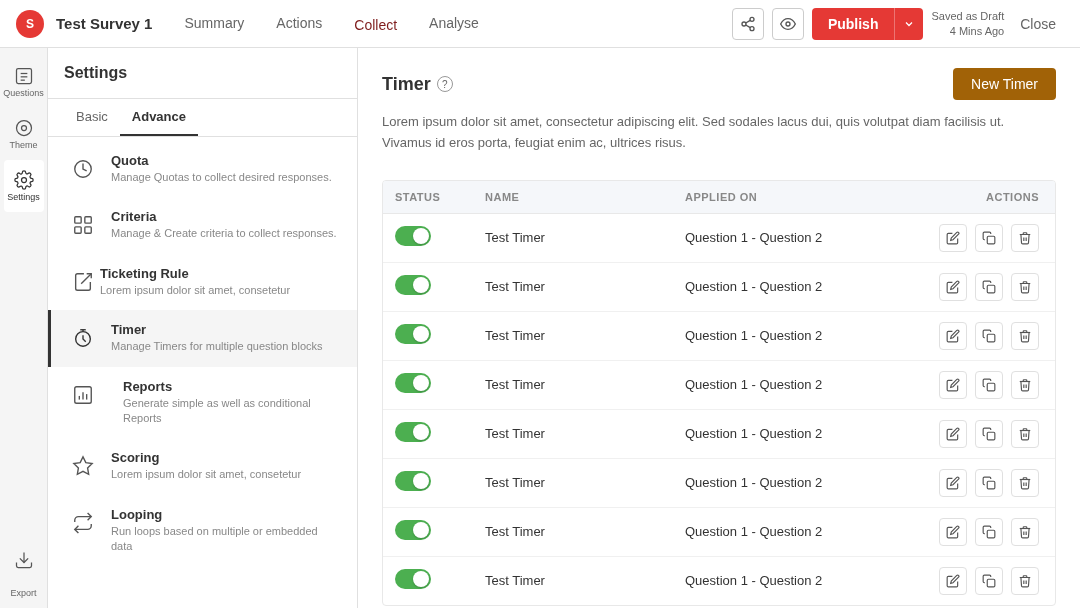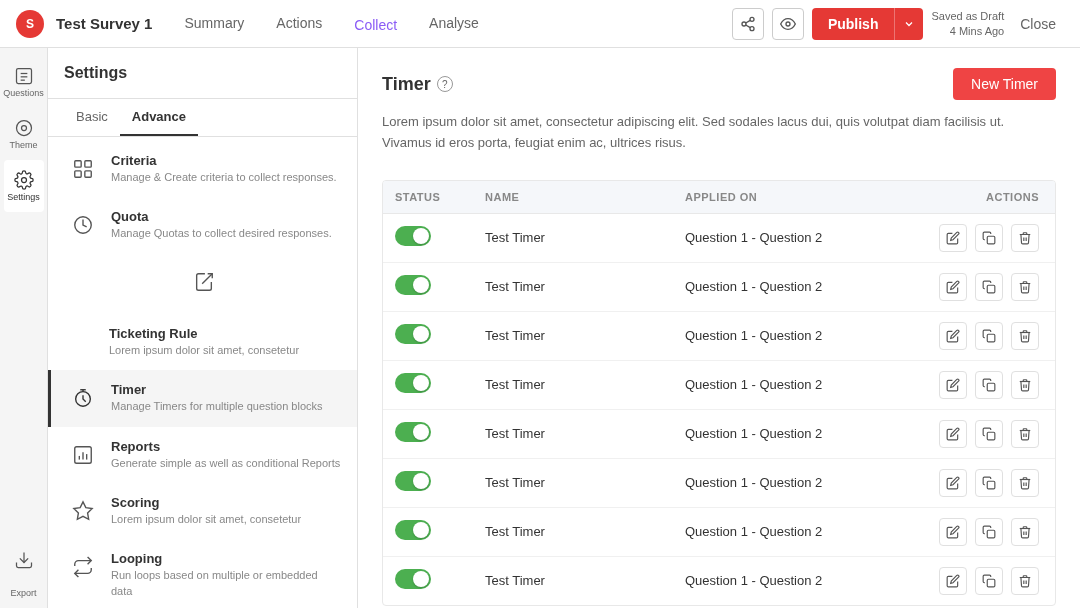--- a/index.html
+++ b/index.html
@@ -7,21 +7,21 @@
   </style>
 </head>
 <body>
 
 <div style="display:flex;align-items:center;height:48px;border-bottom:1px solid #e0e0e0;padding:0 16px;gap:0;">
   <div style="width:28px;height:28px;border-radius:50%;background:#e53935;display:flex;align-items:center;justify-content:center;color:white;font-weight:bold;font-size:12px;margin-right:12px;">S</div>
   <span style="font-weight:600;font-size:15px;margin-right:16px;color:#333;">Test Survey 1</span>
   <div style="display:flex;height:48px;justify-content:flex-end;">
     <div style="padding:0 16px;height:48px;display:flex;align-items:center;font-size:14px;color:#666;cursor:pointer;border-bottom:2px solid transparent;">Summary</div>
     <div style="padding:0 16px;height:48px;display:flex;align-items:center;font-size:14px;color:#666;cursor:pointer;border-bottom:2px solid transparent;">Actions</div>
-    <div style="padding:0 16px;height:52px;display:flex;align-items:center;font-size:14px;color:#8b5cf6;cursor:pointer;border-bottom:2px solid transparent;">Collect</div>
+    <div style="padding:0 16px;height:52px;display:flex;align-items:center;font-size:14px;color:#7f1d1d;cursor:pointer;border-bottom:2px solid transparent;">Collect</div>
     <div style="padding:0 16px;height:48px;display:flex;align-items:center;font-size:14px;color:#666;cursor:pointer;border-bottom:2px solid transparent;">Analyse</div>
   </div>
   <div style="margin-left:auto;display:flex;align-items:center;gap:8px;">
     <div style="width:32px;height:32px;border:1px solid #ccc;border-radius:4px;display:flex;align-items:center;justify-content:center;cursor:pointer;background:white;">
       <svg width="16" height="16" viewBox="0 0 24 24" fill="none" stroke="#555" stroke-width="2">
           <circle cx="18" cy="5" r="3"></circle>
           <circle cx="6" cy="12" r="3"></circle>
           <circle cx="18" cy="19" r="3"></circle>
           <line x1="8.59" y1="13.51" x2="15.42" y2="17.49"></line>
           <line x1="15.41" y1="6.51" x2="8.59" y2="10.49"></line>
@@ -90,46 +90,46 @@
     <div style="display:flex;padding:0 16px;border-bottom:1px solid #e0e0e0;">
       <div style="padding:10px 12px;font-size:13px;color:#666;cursor:pointer;border-bottom:2px solid transparent;">Basic</div>
       <div style="padding:10px 12px;font-size:13px;color:#333;cursor:pointer;border-bottom:2px solid #333;font-weight:600;">Advance</div>
     </div>
 
     <div style="padding:4px 0;">
 
       <div style="display:flex;align-items:flex-start;padding:12px 16px;gap:12px;cursor:pointer;border-left:3px solid transparent;">
         <div style="width:32px;height:32px;display:flex;align-items:center;justify-content:center;flex-shrink:0;">
           <svg width="22" height="22" viewBox="0 0 24 24" fill="none" stroke="#555" stroke-width="1.5">
+              <circle cx="12" cy="12" r="9"></circle>
+              <path d="M12 6v6l4 2"></path>
+            </svg>
+        </div>
+        <div>
+          <div style="font-size:13px;font-weight:600;color:#333;margin-bottom:2px;">Quota</div>
+          <div style="font-size:11px;color:#888;line-height:1.4;">Manage Quotas to collect desired responses.</div>
+        </div>
+      </div>
+
+      <div style="display:flex;align-items:flex-start;padding:12px 16px;gap:12px;cursor:pointer;border-left:3px solid transparent;">
+        <div style="width:32px;height:32px;display:flex;align-items:center;justify-content:center;flex-shrink:0;">
+          <svg width="22" height="22" viewBox="0 0 24 24" fill="none" stroke="#555" stroke-width="1.5">
               <rect x="3" y="3" width="7" height="7" rx="1"></rect>
               <rect x="14" y="3" width="7" height="7" rx="1"></rect>
               <rect x="3" y="14" width="7" height="7" rx="1"></rect>
               <rect x="14" y="14" width="7" height="7" rx="1"></rect>
             </svg>
         </div>
         <div>
           <div style="font-size:13px;font-weight:600;color:#333;margin-bottom:2px;">Criteria</div>
           <div style="font-size:11px;color:#888;line-height:1.4;">Manage &amp; Create criteria to collect responses.</div>
         </div>
       </div>
 
-      <div style="display:flex;align-items:flex-start;padding:12px 16px;gap:12px;cursor:pointer;border-left:3px solid transparent;">
-        <div style="width:32px;height:32px;display:flex;align-items:center;justify-content:center;flex-shrink:0;">
-          <svg width="22" height="22" viewBox="0 0 24 24" fill="none" stroke="#555" stroke-width="1.5">
-              <circle cx="12" cy="12" r="9"></circle>
-              <path d="M12 6v6l4 2"></path>
-            </svg>
-        </div>
-        <div>
-          <div style="font-size:13px;font-weight:600;color:#333;margin-bottom:2px;">Quota</div>
-          <div style="font-size:11px;color:#888;line-height:1.4;">Manage Quotas to collect desired responses.</div>
-        </div>
-      </div>
-
-      <div style="display:flex;align-items:center;padding:12px 16px;gap:28px;cursor:pointer;border-left:3px solid transparent;flex-direction:column;">
+      <div style="display:flex;align-items:center;padding:12px 16px;gap:1px;cursor:pointer;border-left:3px solid transparent;">
         <div style="width:32px;height:32px;display:flex;align-items:center;justify-content:center;flex-shrink:0;">
           <svg width="22" height="22" viewBox="0 0 24 24" fill="none" stroke="#555" stroke-width="1.5">
               <path d="M20 12v7a2 2 0 0 1-2 2H6a2 2 0 0 1-2-2V5a2 2 0 0 1 2-2h7"></path>
               <polyline points="16 3 21 3 21 8"></polyline>
               <line x1="10" y1="14" x2="21" y2="3"></line>
             </svg>
         </div>
         <div>
           <div style="font-size:13px;font-weight:600;color:#333;margin-bottom:2px;">Ticketing Rule</div>
           <div style="font-size:11px;color:#888;line-height:1.4;">Lorem ipsum dolor sit amet, consetetur</div>
@@ -144,21 +144,21 @@
               <path d="M9 3h6"></path>
               <path d="M12 3v2"></path>
             </svg>
         </div>
         <div>
           <div style="font-size:13px;font-weight:600;color:#333;margin-bottom:2px;">Timer</div>
           <div style="font-size:11px;color:#888;line-height:1.4;">Manage Timers for multiple question blocks</div>
         </div>
       </div>
 
-      <div style="display:flex;align-items:flex-start;padding:12px 16px;gap:12px;cursor:pointer;border-left:3px solid transparent;">
+      <div style="display:flex;align-items:flex-start;padding:12px 16px;gap:24px;cursor:pointer;border-left:3px solid transparent;">
         <div style="width:32px;height:32px;display:flex;align-items:center;justify-content:center;flex-shrink:0;">
           <svg width="22" height="22" viewBox="0 0 24 24" fill="none" stroke="#555" stroke-width="1.5">
               <rect x="3" y="3" width="18" height="18" rx="2"></rect>
               <polyline points="8 17 8 13"></polyline>
               <polyline points="12 17 12 9"></polyline>
               <polyline points="16 17 16 11"></polyline>
             </svg>
         </div>
         <div>
           <div style="font-size:13px;font-weight:600;color:#333;margin-bottom:2px;">Reports</div>
@@ -195,21 +195,21 @@
 
     </div>
   </div>
 
   <div style="flex:1;overflow-y:auto;padding:20px 24px;background:#fff;">
     <div style="display:flex;align-items:center;justify-content:space-between;margin-bottom:12px;">
       <div style="display:flex;align-items:center;gap:6px;">
         <span style="font-size:18px;font-weight:600;">Timer</span>
         <div style="width:16px;height:16px;border-radius:50%;border:1px solid #999;display:flex;align-items:center;justify-content:center;font-size:10px;color:#666;cursor:pointer;">?</div>
       </div>
-      <button style="background:#ef4444;color:white;border:none;padding:8px 18px;border-radius:4px;font-size:14px;font-weight:500;cursor:pointer;">New Timer</button>
+      <button style="background:#a16207;color:white;border:none;padding:8px 18px;border-radius:4px;font-size:14px;font-weight:500;cursor:pointer;">New Timer</button>
     </div>
 
     <p style="font-size:13px;color:#666;line-height:1.6;margin-bottom:26px;">Lorem ipsum dolor sit amet, consectetur adipiscing elit. Sed sodales lacus dui, quis volutpat diam facilisis ut. Vivamus id eros porta, feugiat enim ac, ultrices risus.</p>
 
     <div style="width:100%;border:1px solid #e8e8e8;border-radius:4px;overflow:hidden;">
       <div style="display:grid;grid-template-columns:90px 200px 1fr 130px;background:#f5f7fa;border-bottom:1px solid #e8e8e8;">
         <div style="padding:10px 12px;font-size:11px;font-weight:600;color:#888;text-transform:uppercase;letter-spacing:0.5px;">STATUS</div>
         <div style="padding:10px 12px;font-size:11px;font-weight:600;color:#888;text-transform:uppercase;letter-spacing:0.5px;">NAME</div>
         <div style="padding:10px 12px;font-size:11px;font-weight:600;color:#888;text-transform:uppercase;letter-spacing:0.5px;">APPLIED ON</div>
         <div style="padding:10px 12px;font-size:11px;font-weight:600;color:#888;text-transform:uppercase;letter-spacing:0.5px;text-align:right;padding-right:16px;">ACTIONS</div>

